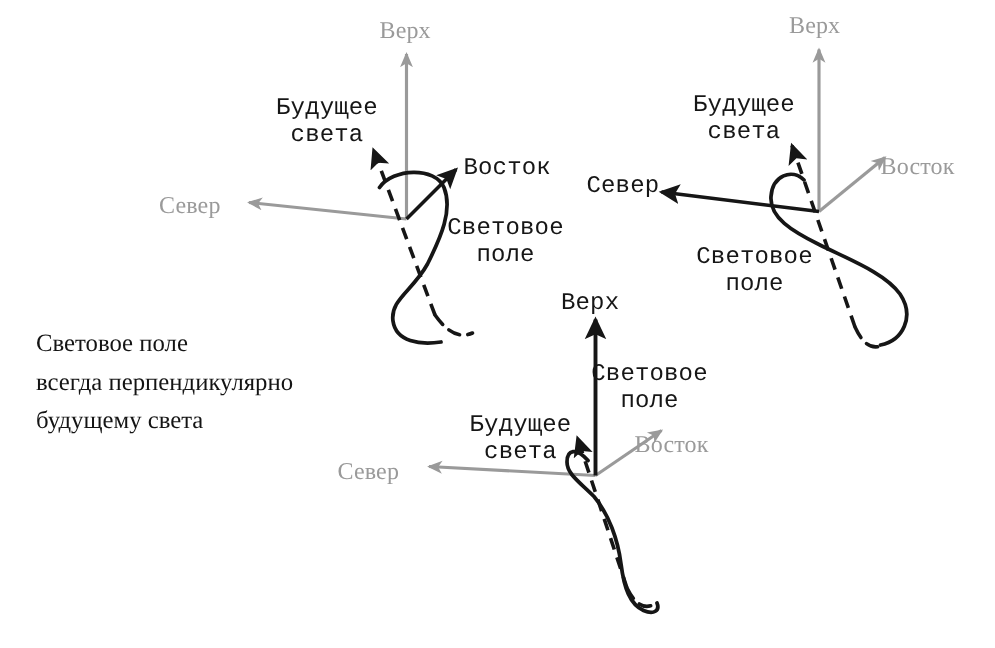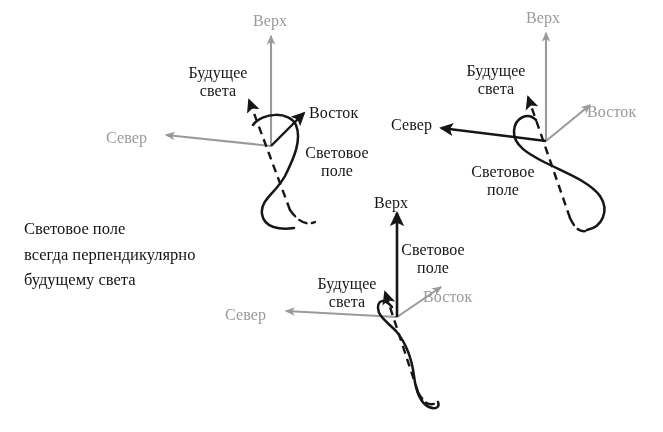--- a/index.html
+++ b/index.html
@@ -27,21 +27,21 @@
     width: 663px;
     height: 432px;
     overflow: visible;
   }
   .lbl {
     position: absolute;
     white-space: pre;
     line-height: 1.12;
     letter-spacing: 0.1px;
   }
-  .lbl.black { color: #161616; }
+  .lbl.black { color: #161616; font-family: Liberation Mono, monospace; }
   .lbl.gray  { color: #9a9a9a; }
   .lbl.center { text-align: center; }
   .caption {
     position: absolute;
     left: 24px;
     top: 216px;
     width: 270px;
     font-size: 16.5px;
     line-height: 1.55;
     color: #141414;

